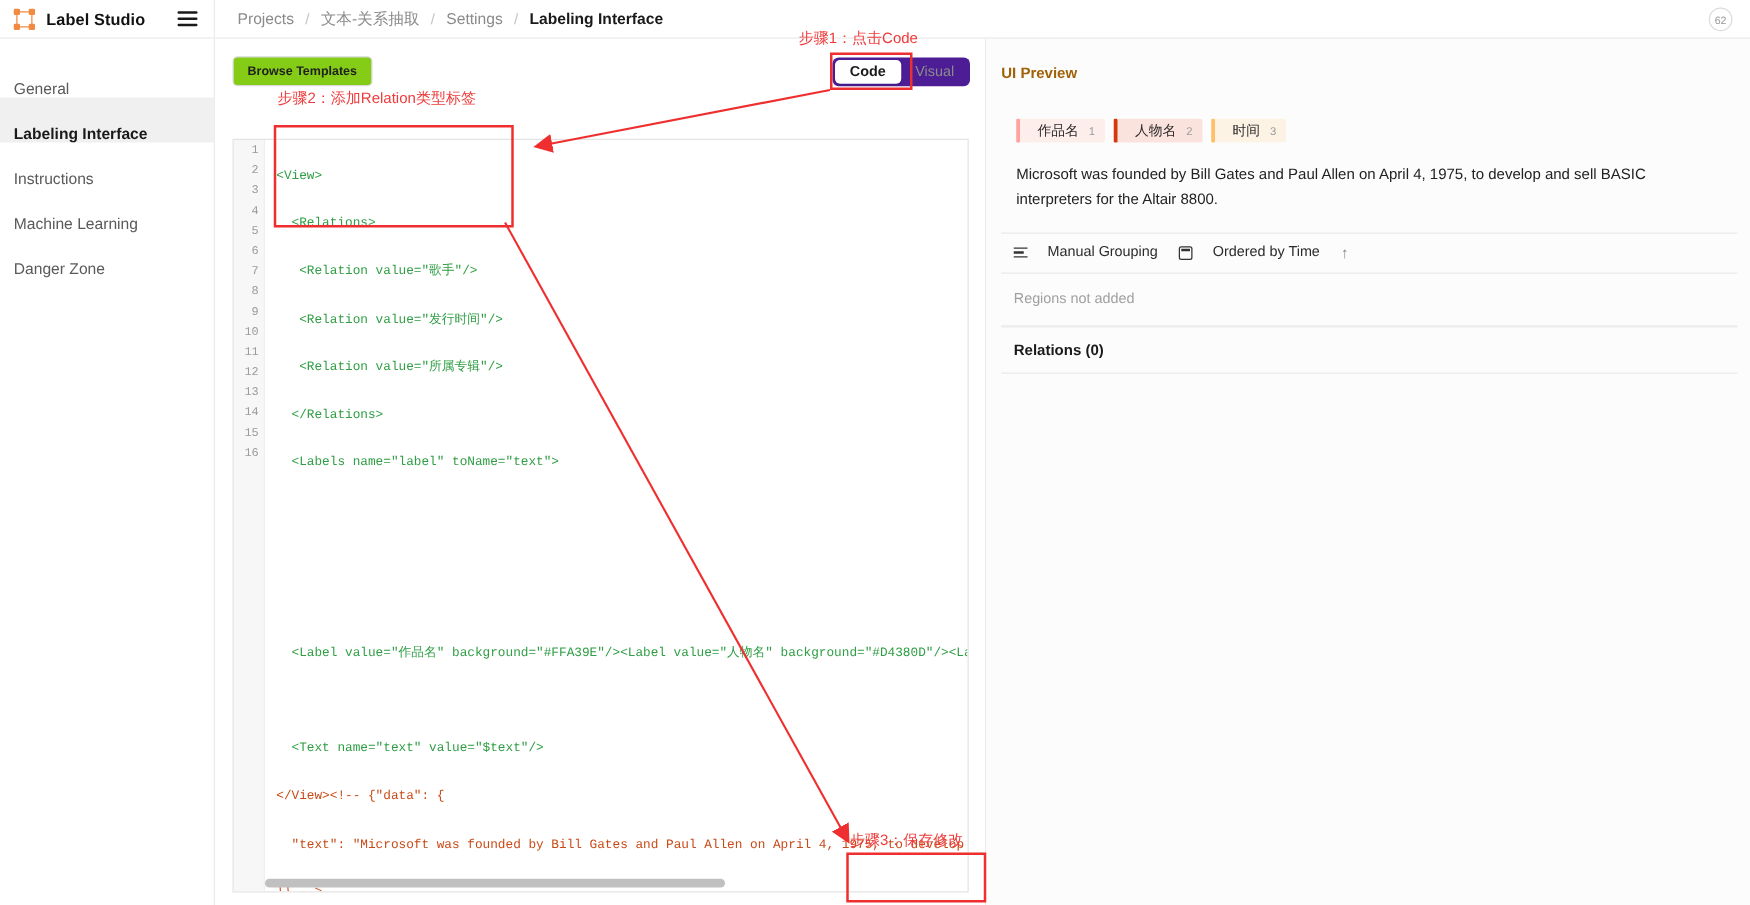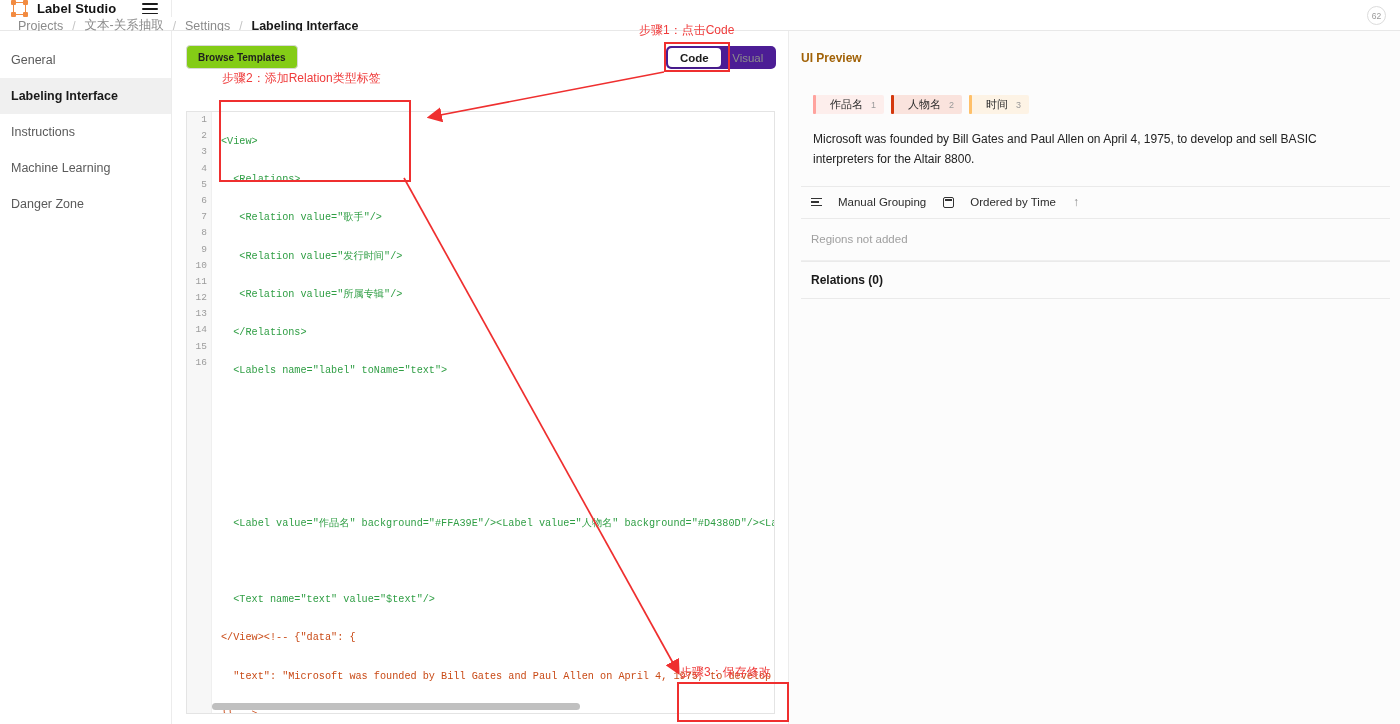--- a/index.html
+++ b/index.html
@@ -8,21 +8,21 @@
     font-family: "Liberation Sans", sans-serif;
     background: #ffffff;
     overflow: hidden;
   }
   #root { position: relative; width: 1400px; height: 724px; }
 
   
   .topbar {
     position: absolute; top: 0; left: 0; width: 1400px; height: 31px;
     background: #fff; border-bottom: 1px solid #e8e8e8;
-    display: flex;  flex-direction: column;
+    display: flex; align-items: center;
   }
   .brand {
     width: 172px; height: 31px; display: flex; align-items: center;
     padding-left: 11px; gap: 9px; border-right: 1px solid #ececec;
   }
   .logo-mark { width: 17px; height: 17px; position: relative; flex: 0 0 auto; }
   .logo-mark i {
     position: absolute; width: 5px; height: 5px; background: #f28b41; border-radius: 1px;
   }
   .logo-mark i:nth-child(1){ left:0; top:0; }
@@ -49,21 +49,21 @@
     display:flex; align-items:center; justify-content:center;
     font-size: 8.5px; color:#9a9a9a;
   }
 
   
   .sidebar {
     position: absolute; left: 0; top: 31px; width: 172px; height: 693px;
     background: #fff; border-right: 1px solid #ececec; padding-top: 11px;
   }
   .side-item {
-    height: 36px; display:flex; align-items:center; padding-left: 11px;
+    height: 36px; display:flex; align-items:flex-end; padding-left: 11px;
     font-size: 12.5px; color: #5a5a5a; cursor: pointer;
   }
   .side-item.active { background: #f0f0f0; color: #1a1a1a; font-weight: bold; }
 
   
   .center {
     position: absolute; left: 172px; top: 31px; width: 617px; height: 693px;
     background: #fff; border-right: 1px solid #ececec;
   }
   .browse-btn {

